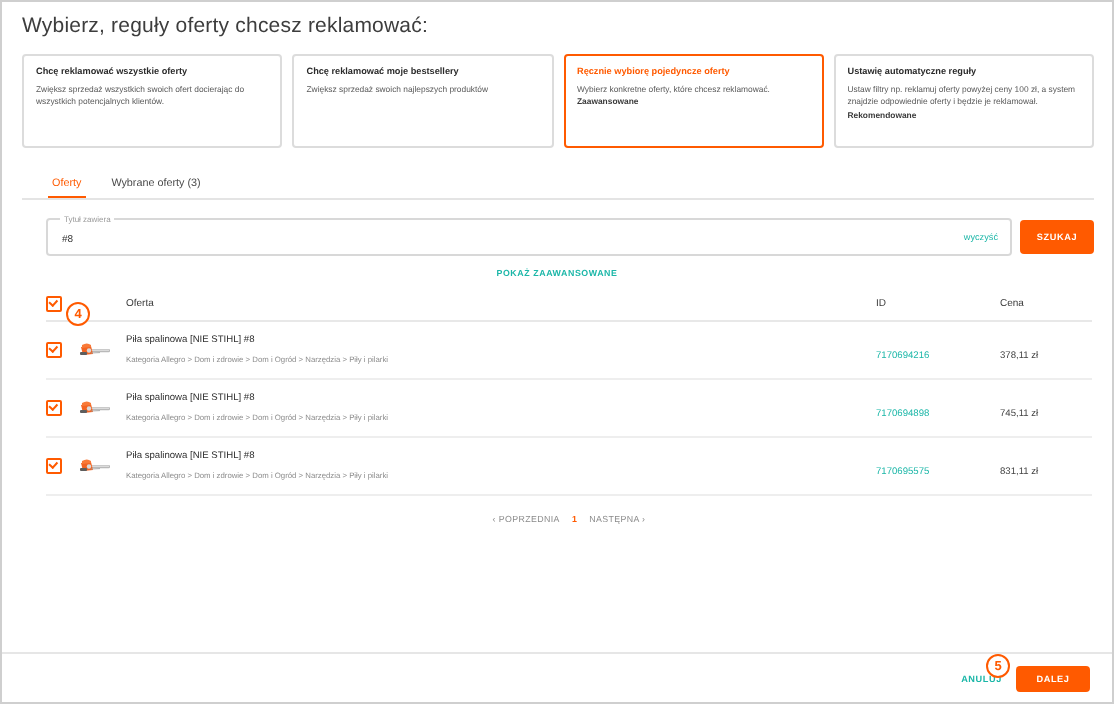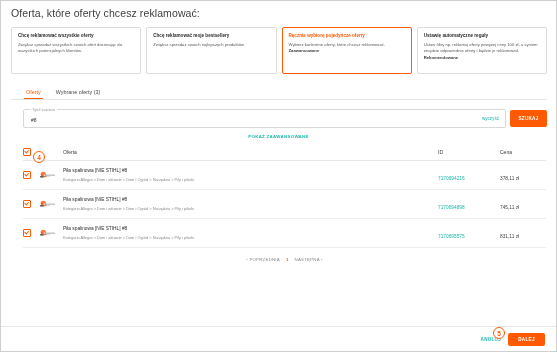--- a/index.html
+++ b/index.html
@@ -301,21 +301,21 @@
     border: 1px solid #cfcfcf;
     box-sizing: border-box;
     pointer-events: none;
   }
 </style>
 </head>
 <body>
 
 <div class="page">
 
-  <div class="page-title">Oferta, które oferty chcesz reklamować:</div>
+  <div class="page-title">Wybierz, reguły oferty chcesz reklamować:</div>
 
   <div class="cards">
 
     <div class="card">
       <div class="card-title">Chcę reklamować wszystkie oferty</div>
       <div class="card-desc"><span>Zwiększ sprzedaż wszystkich swoich ofert docierając do wszystkich potencjalnych klientów.</span><b></b></div>
     </div>
 
     <div class="card">
       <div class="card-title">Chcę reklamować moje bestsellery</div>

